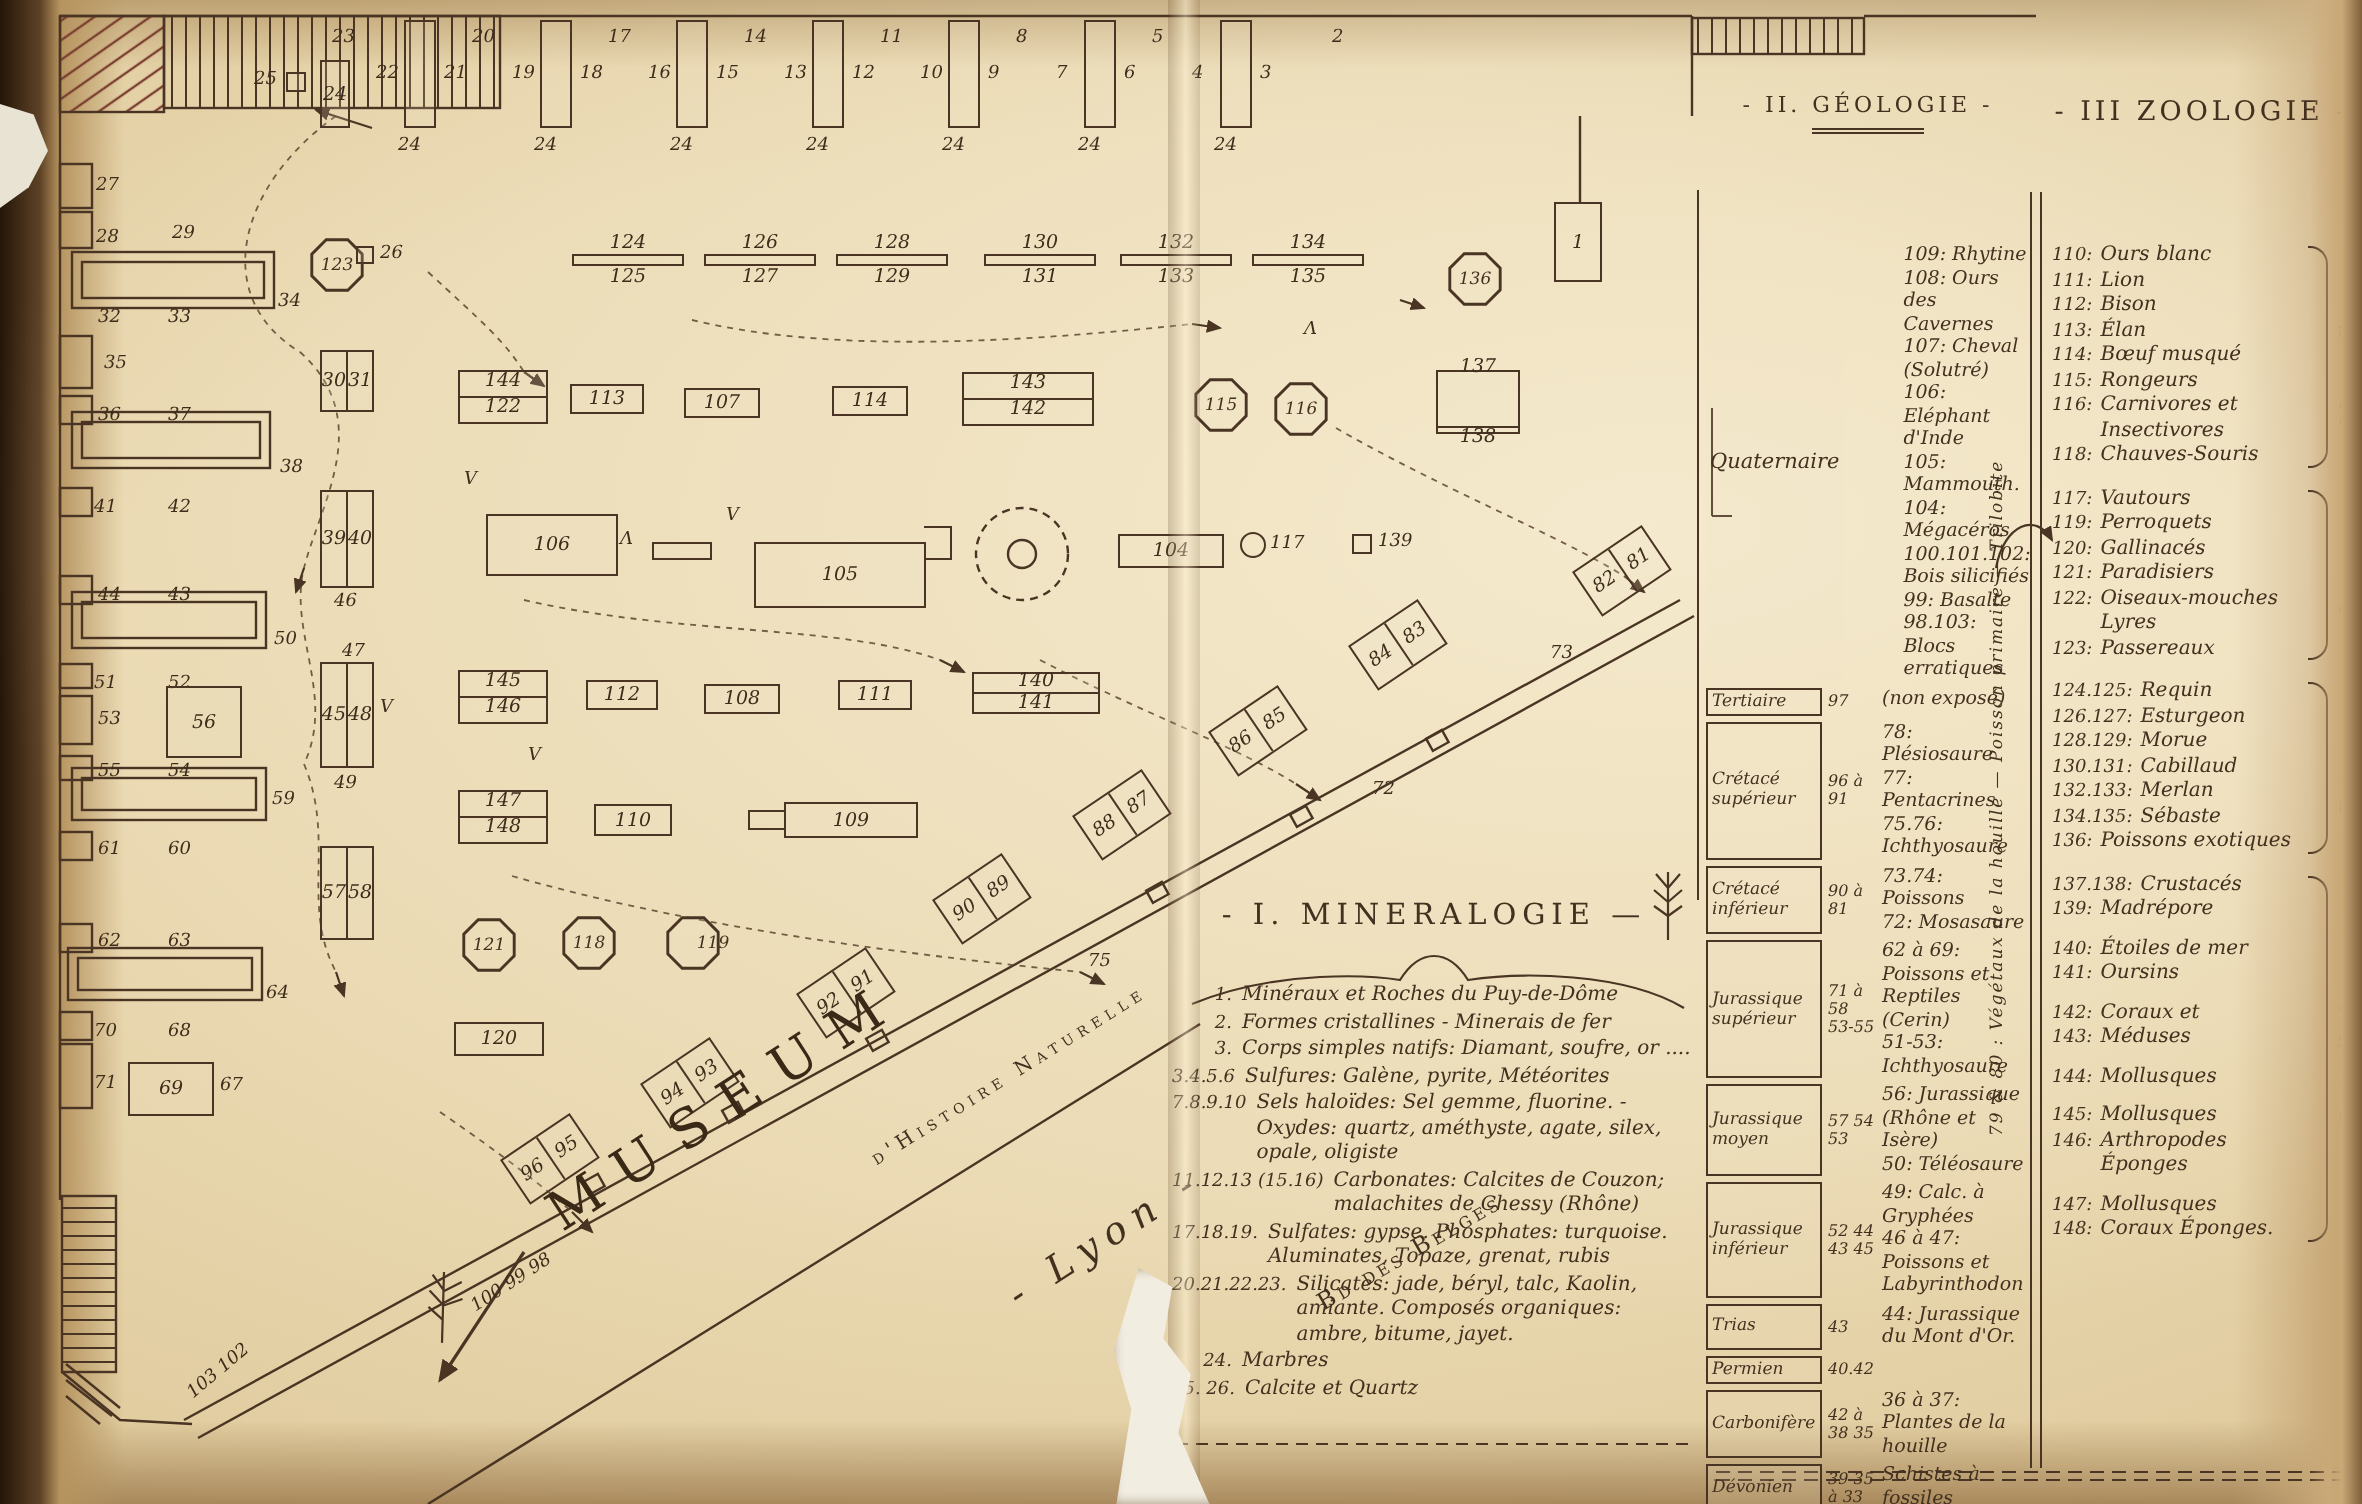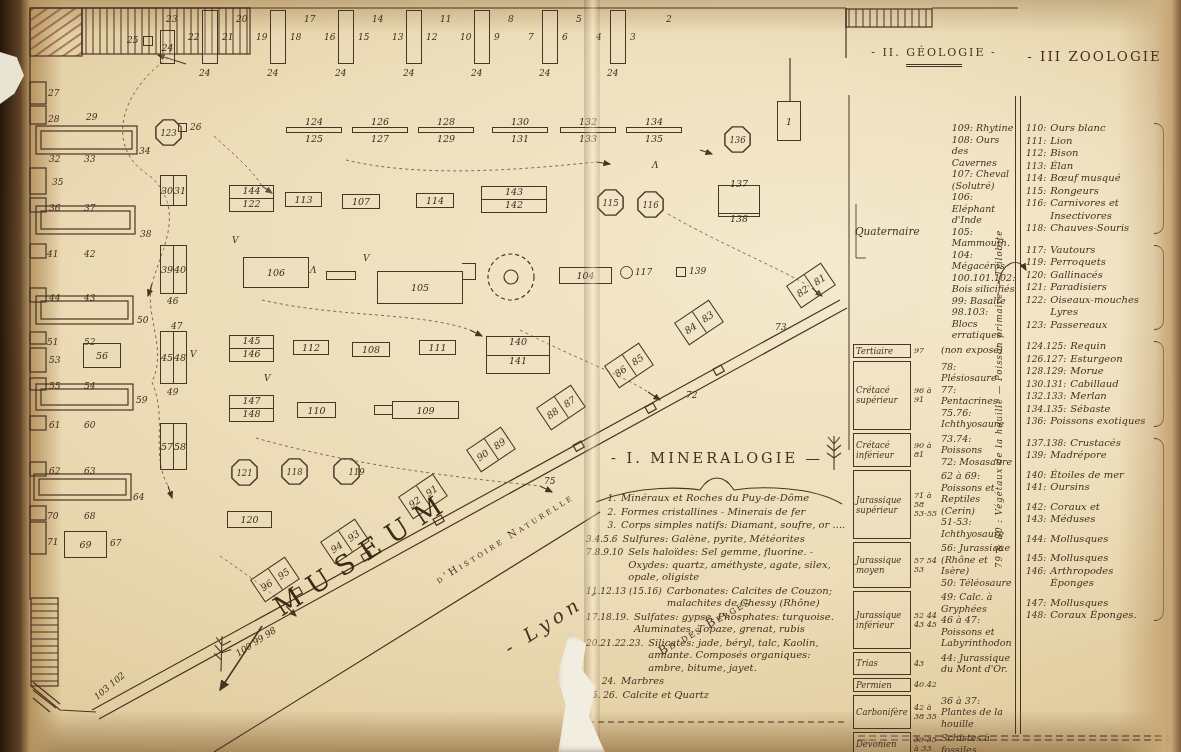--- a/index.html
+++ b/index.html
@@ -401,25 +401,25 @@
       </div>
       <div class="case" style="left: 293px; top: 340px; width: 36px; height: 15px;">
         <span>112</span>
       </div>
       <div class="case" style="left: 352px; top: 342px; width: 38px; height: 15px;">
         <span>108</span>
       </div>
       <div class="case" style="left: 419px; top: 340px; width: 37px; height: 15px;">
         <span>111</span>
       </div>
-      <div class="case dbl" style="left: 486px; top: 336px; width: 64px; height: 38px;">
+      <div class="case dbl" style="left: 486px; top: 336px; width: 64px; height: 21px;">
         <span>140</span>
         <span>141</span>
       </div>
-      <div class="case" style="left: 83px; top: 343px; width: 38px; height: 25px;">
+      <div class="case" style="left: 83px; top: 343px; width: 38px; height: 36px;">
         <span>56</span>
       </div>
       <div class="case dbl" style="left: 229px; top: 395px; width: 45px; height: 27px;">
         <span>147</span>
         <span>148</span>
       </div>
       <div class="case" style="left: 297px; top: 402px; width: 39px; height: 16px;">
         <span>110</span>
       </div>
       <div class="case" style="left: 392px; top: 401px; width: 67px; height: 18px;">

